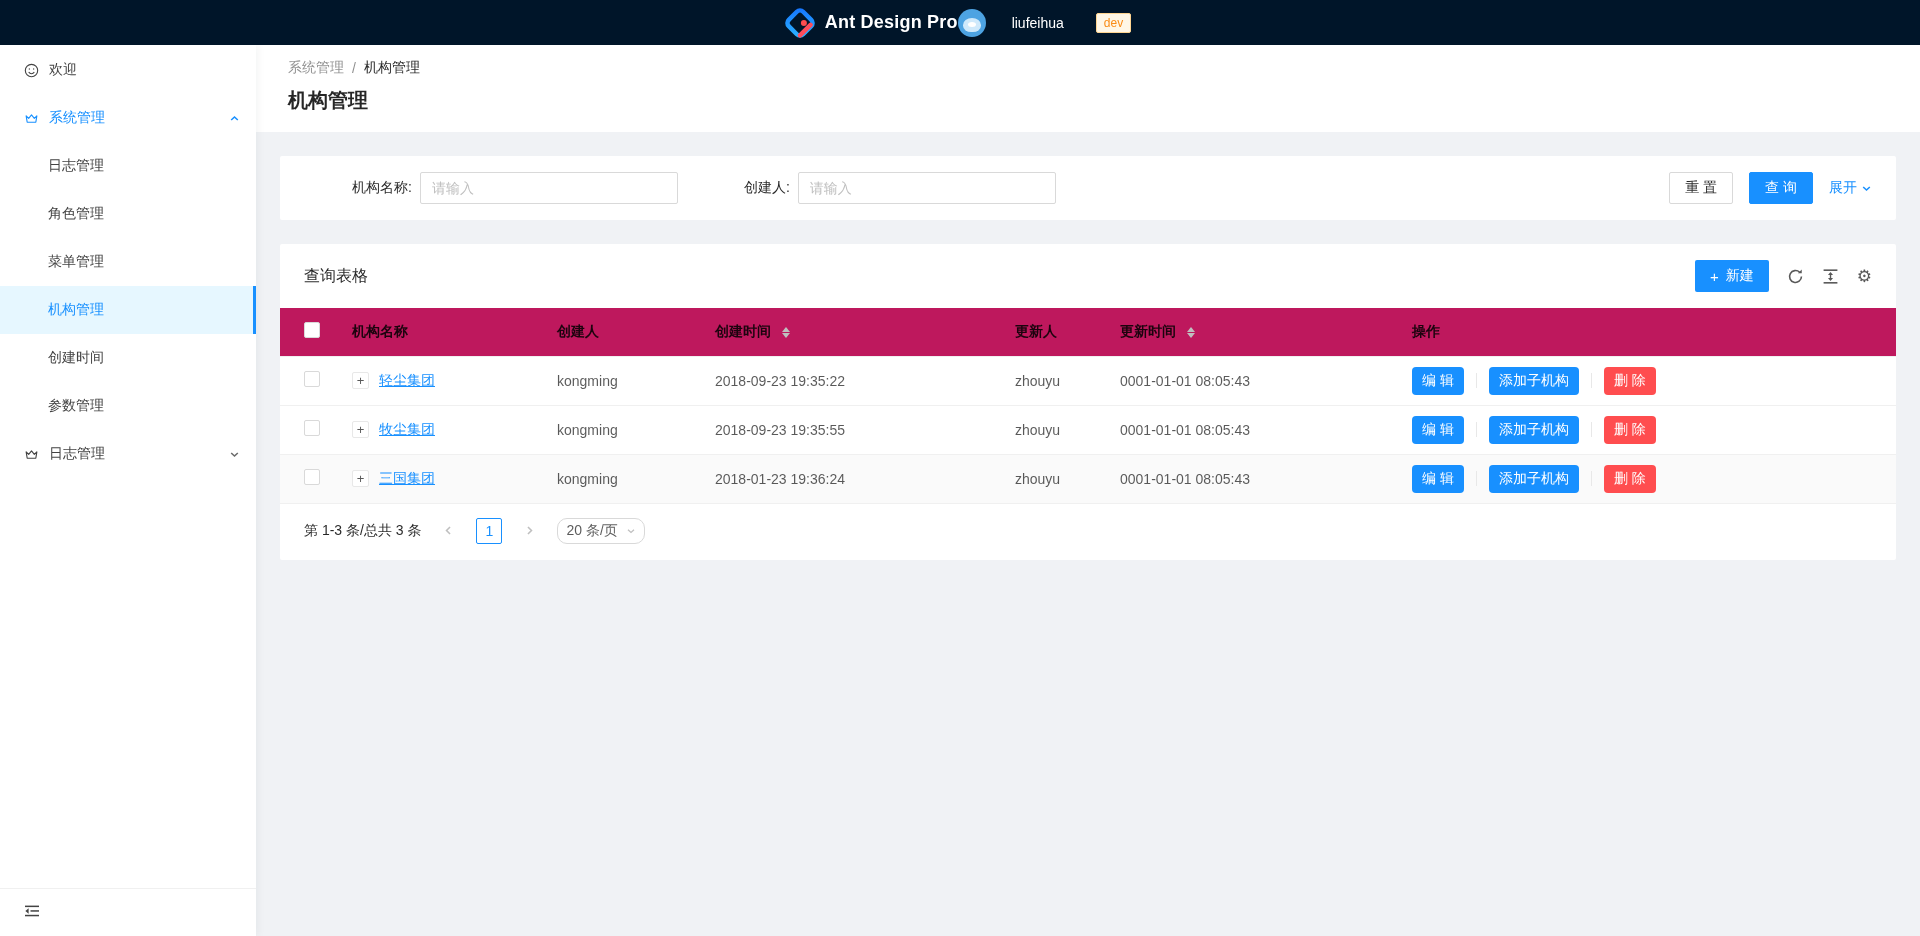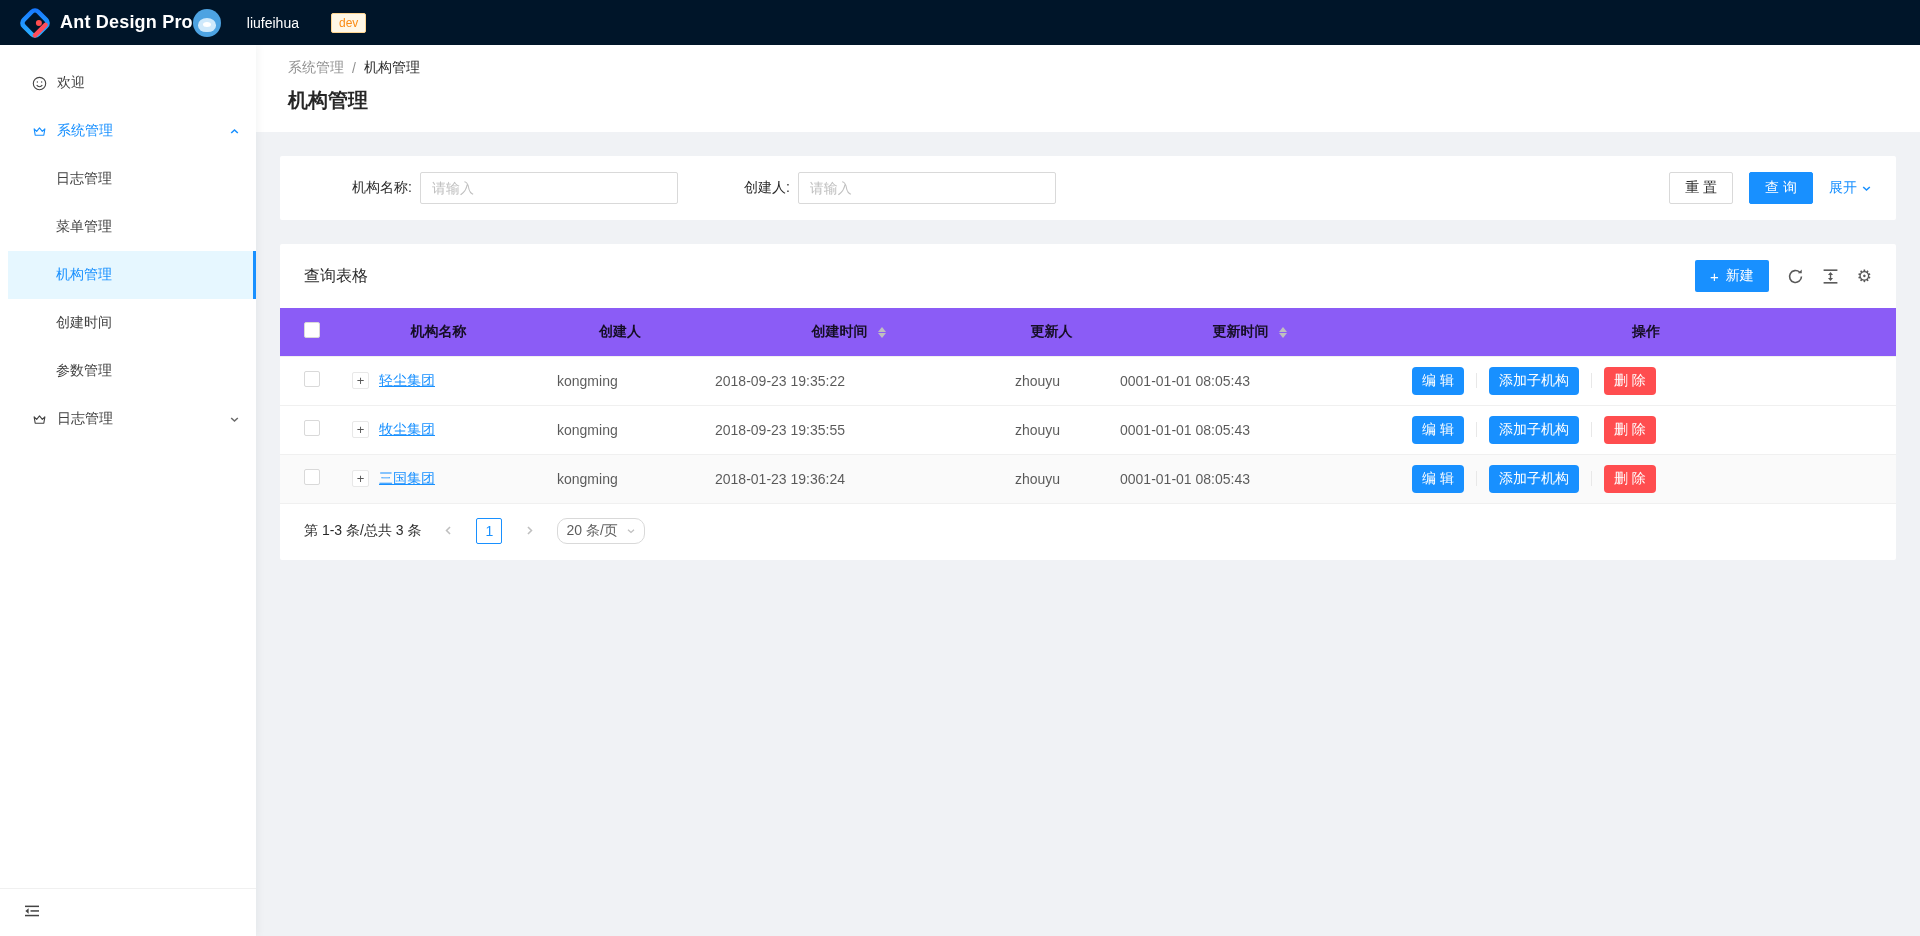--- a/index.html
+++ b/index.html
@@ -1,31 +1,31 @@
 <!DOCTYPE html>
 <html><head>
 <meta charset="utf-8">
 <style>
   * { margin:0; padding:0; box-sizing:border-box; }
   html,body { width:1920px; height:936px; overflow:hidden; font-family:"Liberation Sans","DejaVu Sans",sans-serif; font-size:14px; color:rgba(0,0,0,.85); background:#f0f2f5; }
 
   
-  .app-header { position:fixed; top:0; left:0; width:1920px; height:45px; background:#001529; display:flex; align-items:center; justify-content:flex-start; padding:0 24px 0 20px; z-index:10; }
+  .app-header { position:fixed; top:0; left:0; width:1920px; height:45px; background:#001529; display:flex; align-items:center; justify-content:center; padding:0 24px 0 20px; z-index:10; }
   .logo-area { display:flex; align-items:center; gap:10px; }
   .app-title { color:#fff; font-size:18px; font-weight:700; letter-spacing:.2px; }
   .header-right { display:flex; align-items:center; gap:26px; }
   .avatar { width:28px; height:28px; border-radius:50%; background:#4da3e2; position:relative; overflow:hidden; display:inline-block; }
   .avatar::after { content:""; position:absolute; left:5px; top:9px; width:18px; height:14px; border-radius:50% 50% 45% 45%; background:#cfe9fb; }
   .avatar::before { content:""; position:absolute; left:10px; top:13px; width:8px; height:5px; border-radius:50%; background:#ffffff; z-index:1; }
   .username { color:#fff; font-size:14px; }
   .env-tag { background:#fff7e6; border:1px solid #ffd591; color:#fa8c16; font-size:12px; line-height:18px; padding:0 7px; border-radius:2px; margin-left:6px; }
 
   
   .sidebar { position:fixed; top:45px; left:0; width:256px; height:891px; background:#fff; box-shadow:2px 0 8px rgba(29,35,41,.05); z-index:5; }
-  .menu { padding-top:14px;margin-left:8px; }
+  .menu { padding-top:1px; }
   .menu-item { height:48px; display:flex; align-items:center; padding:0 16px 0 24px; color:#434343; cursor:pointer; }
   .menu-item .mi-icon { margin-right:10px; display:inline-flex; color:#434343; }
   .menu-item .mi-arrow { margin-left:auto; color:#6b6b6b; display:inline-flex; }
   .menu-item.active-parent, .menu-item.active-parent .mi-icon, .menu-item.active-parent .mi-arrow { color:#1890ff; }
   .submenu-item { height:48px; display:flex; align-items:center; padding-left:48px; color:#434343; cursor:pointer; }
   .submenu-item.selected { background:#e6f7ff; color:#1890ff; border-right:3px solid #1890ff; }
   .sidebar-footer { position:absolute; bottom:0; left:0; width:100%; border-top:1px solid #f0f0f0; padding:14px 0 14px 24px; color:#434343; }
 
   
   .main { margin-left:256px; padding-top:45px; }
@@ -52,21 +52,21 @@
   .link-expand { color:#1890ff; margin-left:16px; cursor:pointer; display:inline-flex; align-items:center; gap:4px; white-space:nowrap; }
 
   
   .table-toolbar { display:flex; align-items:center; padding:16px 24px; }
   .table-title { font-size:16px; color:rgba(0,0,0,.85); }
   .toolbar-right { margin-left:auto; display:flex; align-items:center; gap:18px; }
   .btn-new { height:32px; padding:0 15px; background:#1890ff; border:none; border-radius:2px; color:#fff; font-size:14px; cursor:pointer; display:inline-flex; align-items:center; gap:7px; font-family:inherit; }
   .tool-icon { color:#595959; cursor:pointer; display:inline-flex; align-items:center; font-size:17px; line-height:1; }
 
   table.grid { width:100%; border-collapse:collapse; }
-  .grid th { background:#8b5cf6; height:48px; text-align:center; font-weight:600; font-size:14px; color:rgba(0,0,0,.85); padding:0 16px; border-bottom:1px solid #f0f0f0; }
+  .grid th { background:#be185d; height:48px; text-align:left; font-weight:600; font-size:14px; color:rgba(0,0,0,.85); padding:0 16px; border-bottom:1px solid #f0f0f0; }
   .grid td { height:49px; padding:0 16px; border-bottom:1px solid #f0f0f0; font-size:14px; color:rgba(0,0,0,.65); }
   .grid tr.row-alt td { background:#fafafa; }
   .col-check { width:56px; padding-left:24px !important; }
   .col-name { width:205px; }
   .col-creator { width:158px; }
   .col-created { width:300px; }
   .col-updater { width:105px; }
   .col-updated { width:292px; }
   .checkbox { width:16px; height:16px; border:1px solid #d9d9d9; border-radius:2px; background:#fff; display:inline-block; cursor:pointer; }
   .th-sort { display:inline-flex; flex-direction:column; margin-left:7px; vertical-align:middle; gap:1px; }
@@ -139,20 +139,23 @@
       <span class="mi-arrow">
         <svg width="11" height="11" viewBox="0 0 10 10" fill="none" stroke="currentColor" stroke-width="1.4">
             <path d="M2 6.4 L5 3.6 L8 6.4"></path>
           </svg>
       </span>
     </div>
 
     <div>
       <div class="submenu-item">
         <span>日志管理</span>
+      </div>
+      <div class="submenu-item">
+        <span>角色管理</span>
       </div>
       <div class="submenu-item">
         <span>菜单管理</span>
       </div>
       <div class="submenu-item selected">
         <span>机构管理</span>
       </div>
       <div class="submenu-item">
         <span>创建时间</span>
       </div>

